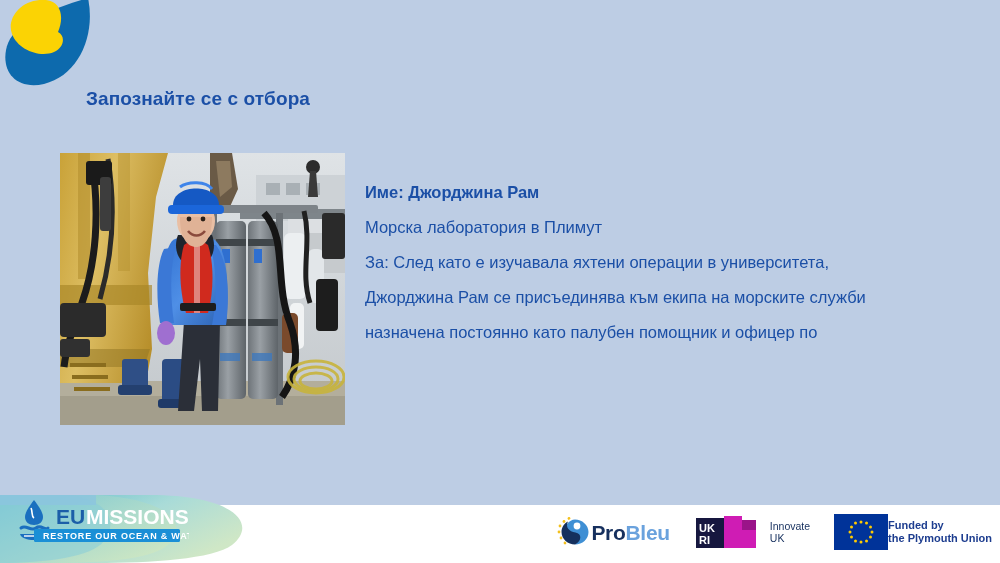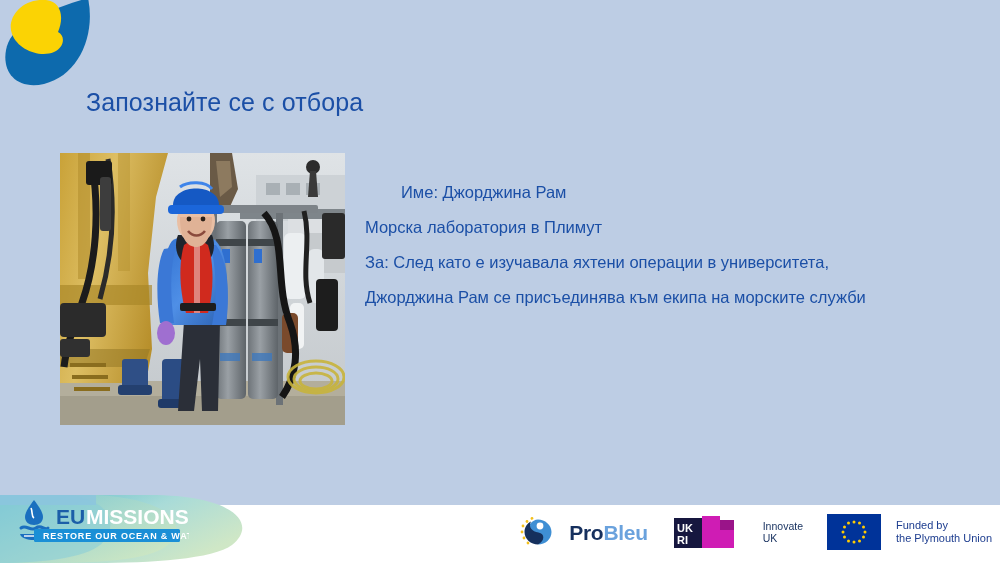--- a/index.html
+++ b/index.html
@@ -26,22 +26,22 @@
     top: -8px;
     width: 104px;
     height: 112px;
   }
 
   
   .slide-title {
     position: absolute;
     left: 86px;
     top: 88px;
-    font-size: 25px;
-    font-weight: normal;
+    font-size: 19px;
+    font-weight: bold;
     color: #1b4fa6;
     letter-spacing: 0.1px;
     white-space: nowrap;
   }
 
   
   .photo-frame {
     position: absolute;
     left: 60px;
     top: 153px;
@@ -56,23 +56,22 @@
   .bio {
     position: absolute;
     left: 365px;
     top: 175px;
     width: 600px;
     color: #1b4fa6;
     font-size: 16.5px;
     line-height: 35px;
   }
   .bio .name-line {
-    font-weight: normal;
+    font-weight: bold;
     display: block;
-    margin-left: 36px;
   }
   .bio p {
     margin: 0;
   }
 
   
   .footer-band {
     position: absolute;
     left: 0;
     bottom: 0;
@@ -101,21 +100,21 @@
     right: 8px;
     bottom: 9px;
     height: 44px;
     display: flex;
     align-items: center;
     gap: 24px;
   }
   .logo-block {
     display: flex;
     align-items: center;
-    gap: 15px;
+    gap: 0;
     height: 40px;
   }
   .probleu-word {
     font-size: 21px;
     font-weight: bold;
     letter-spacing: -0.3px;
     line-height: 1;
   }
   .probleu-word .pro { color: #16305e; }
   .probleu-word .bleu { color: #6aa2dd; }
@@ -124,21 +123,21 @@
   .innovate-text {
     font-size: 10.5px;
     font-weight: normal;
     color: #16305e;
     line-height: 12px;
   }
 
   .eu-flag { display: block; }
   .funded-text {
     font-size: 11px;
-    font-weight: normal;
+    font-weight: bold;
     color: #1d3d8f;
     line-height: 13.5px;
     white-space: nowrap;
   }
 </style>
 </head>
 <body>
 
 <div id="slide">
 
@@ -277,20 +276,21 @@
       <rect x="108" y="52" width="56" height="9" rx="4" fill="#1b66da"></rect>
       <path d="M120 34 C 128 28, 146 28, 152 36" stroke="#3f85ea" stroke-width="3" fill="none"></path>
     </svg>
   </div>
 
   <div class="bio">
     <p class="name-line">Име: Джорджина Рам</p>
     <p>Морска лаборатория в Плимут</p>
     <p>За: След като е изучавала яхтени операции в университета,</p>
     <p>Джорджина Рам се присъединява към екипа на морските служби</p>
+    <p>назначена постоянно като палубен помощник и офицер по</p>
   </div>
 
   <div class="footer-band"></div>
 
   <div class="footer-wave">
     <svg viewBox="0 0 300 68" width="300" height="68" aria-hidden="true">
       <defs>
         <linearGradient id="waveA" x1="0" y1="0" x2="1" y2="0.6">
           <stop offset="0" stop-color="#58b8c9"></stop>
           <stop offset="0.55" stop-color="#a9dbd8"></stop>

